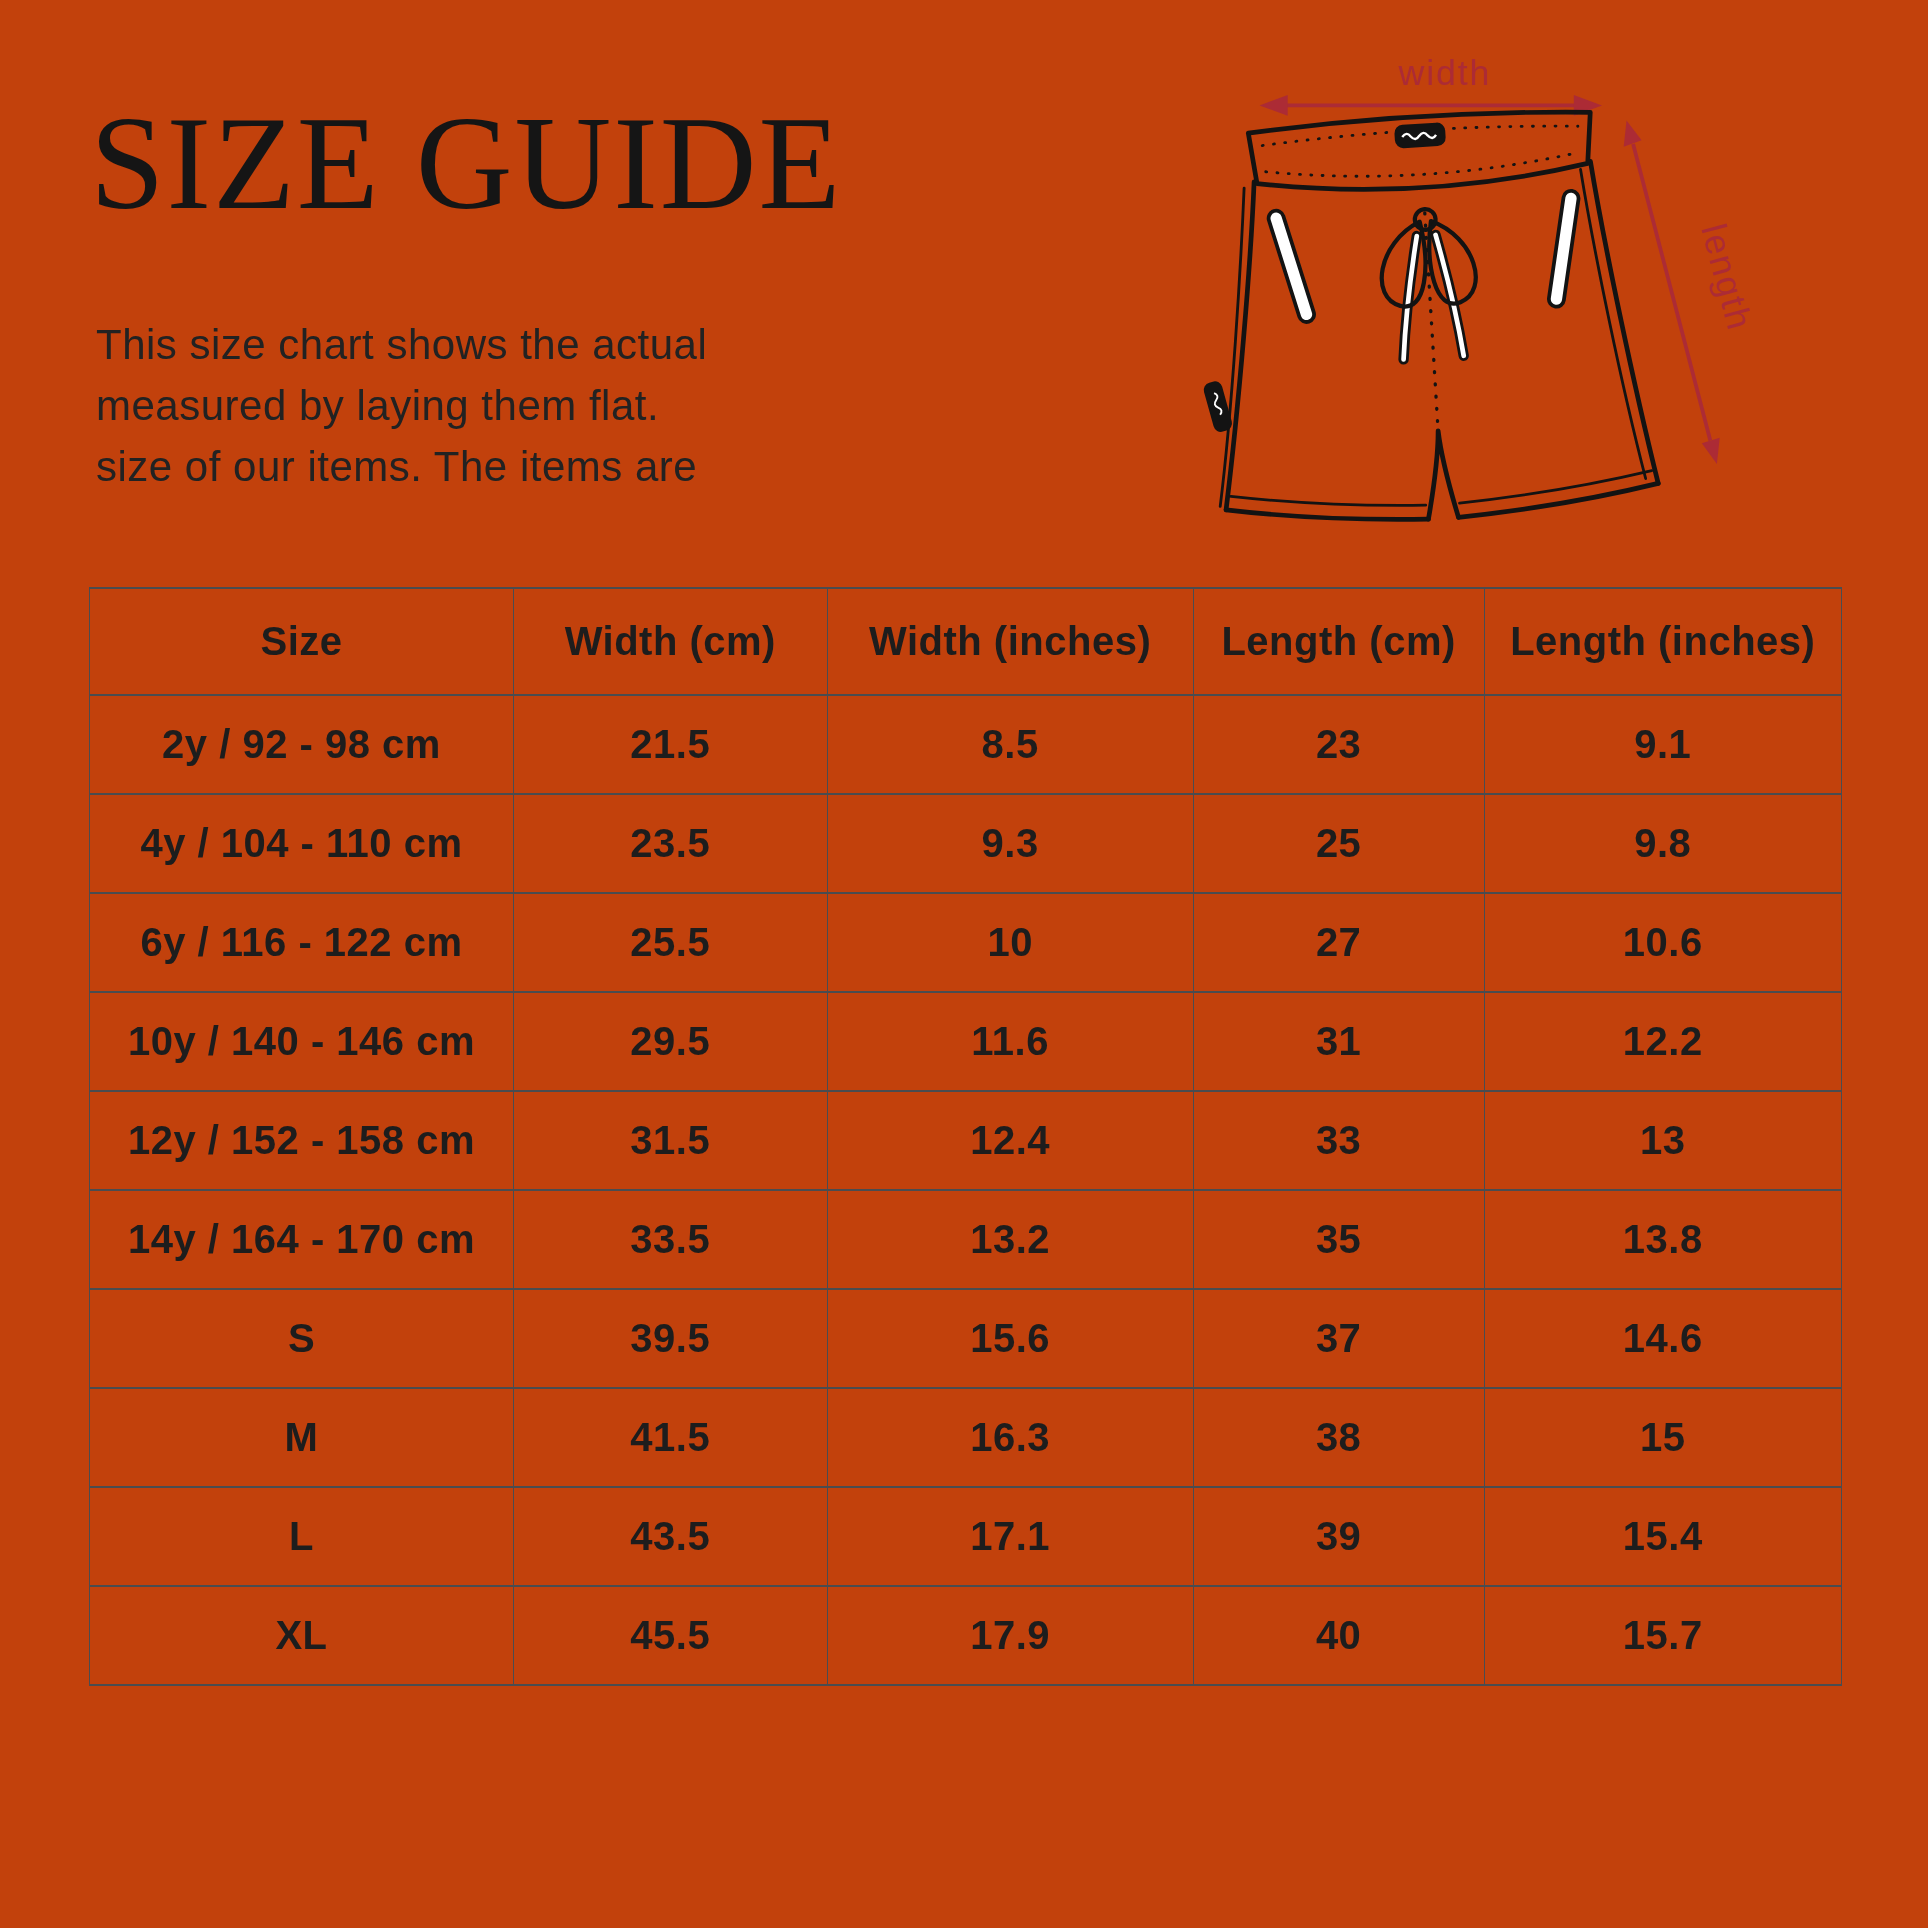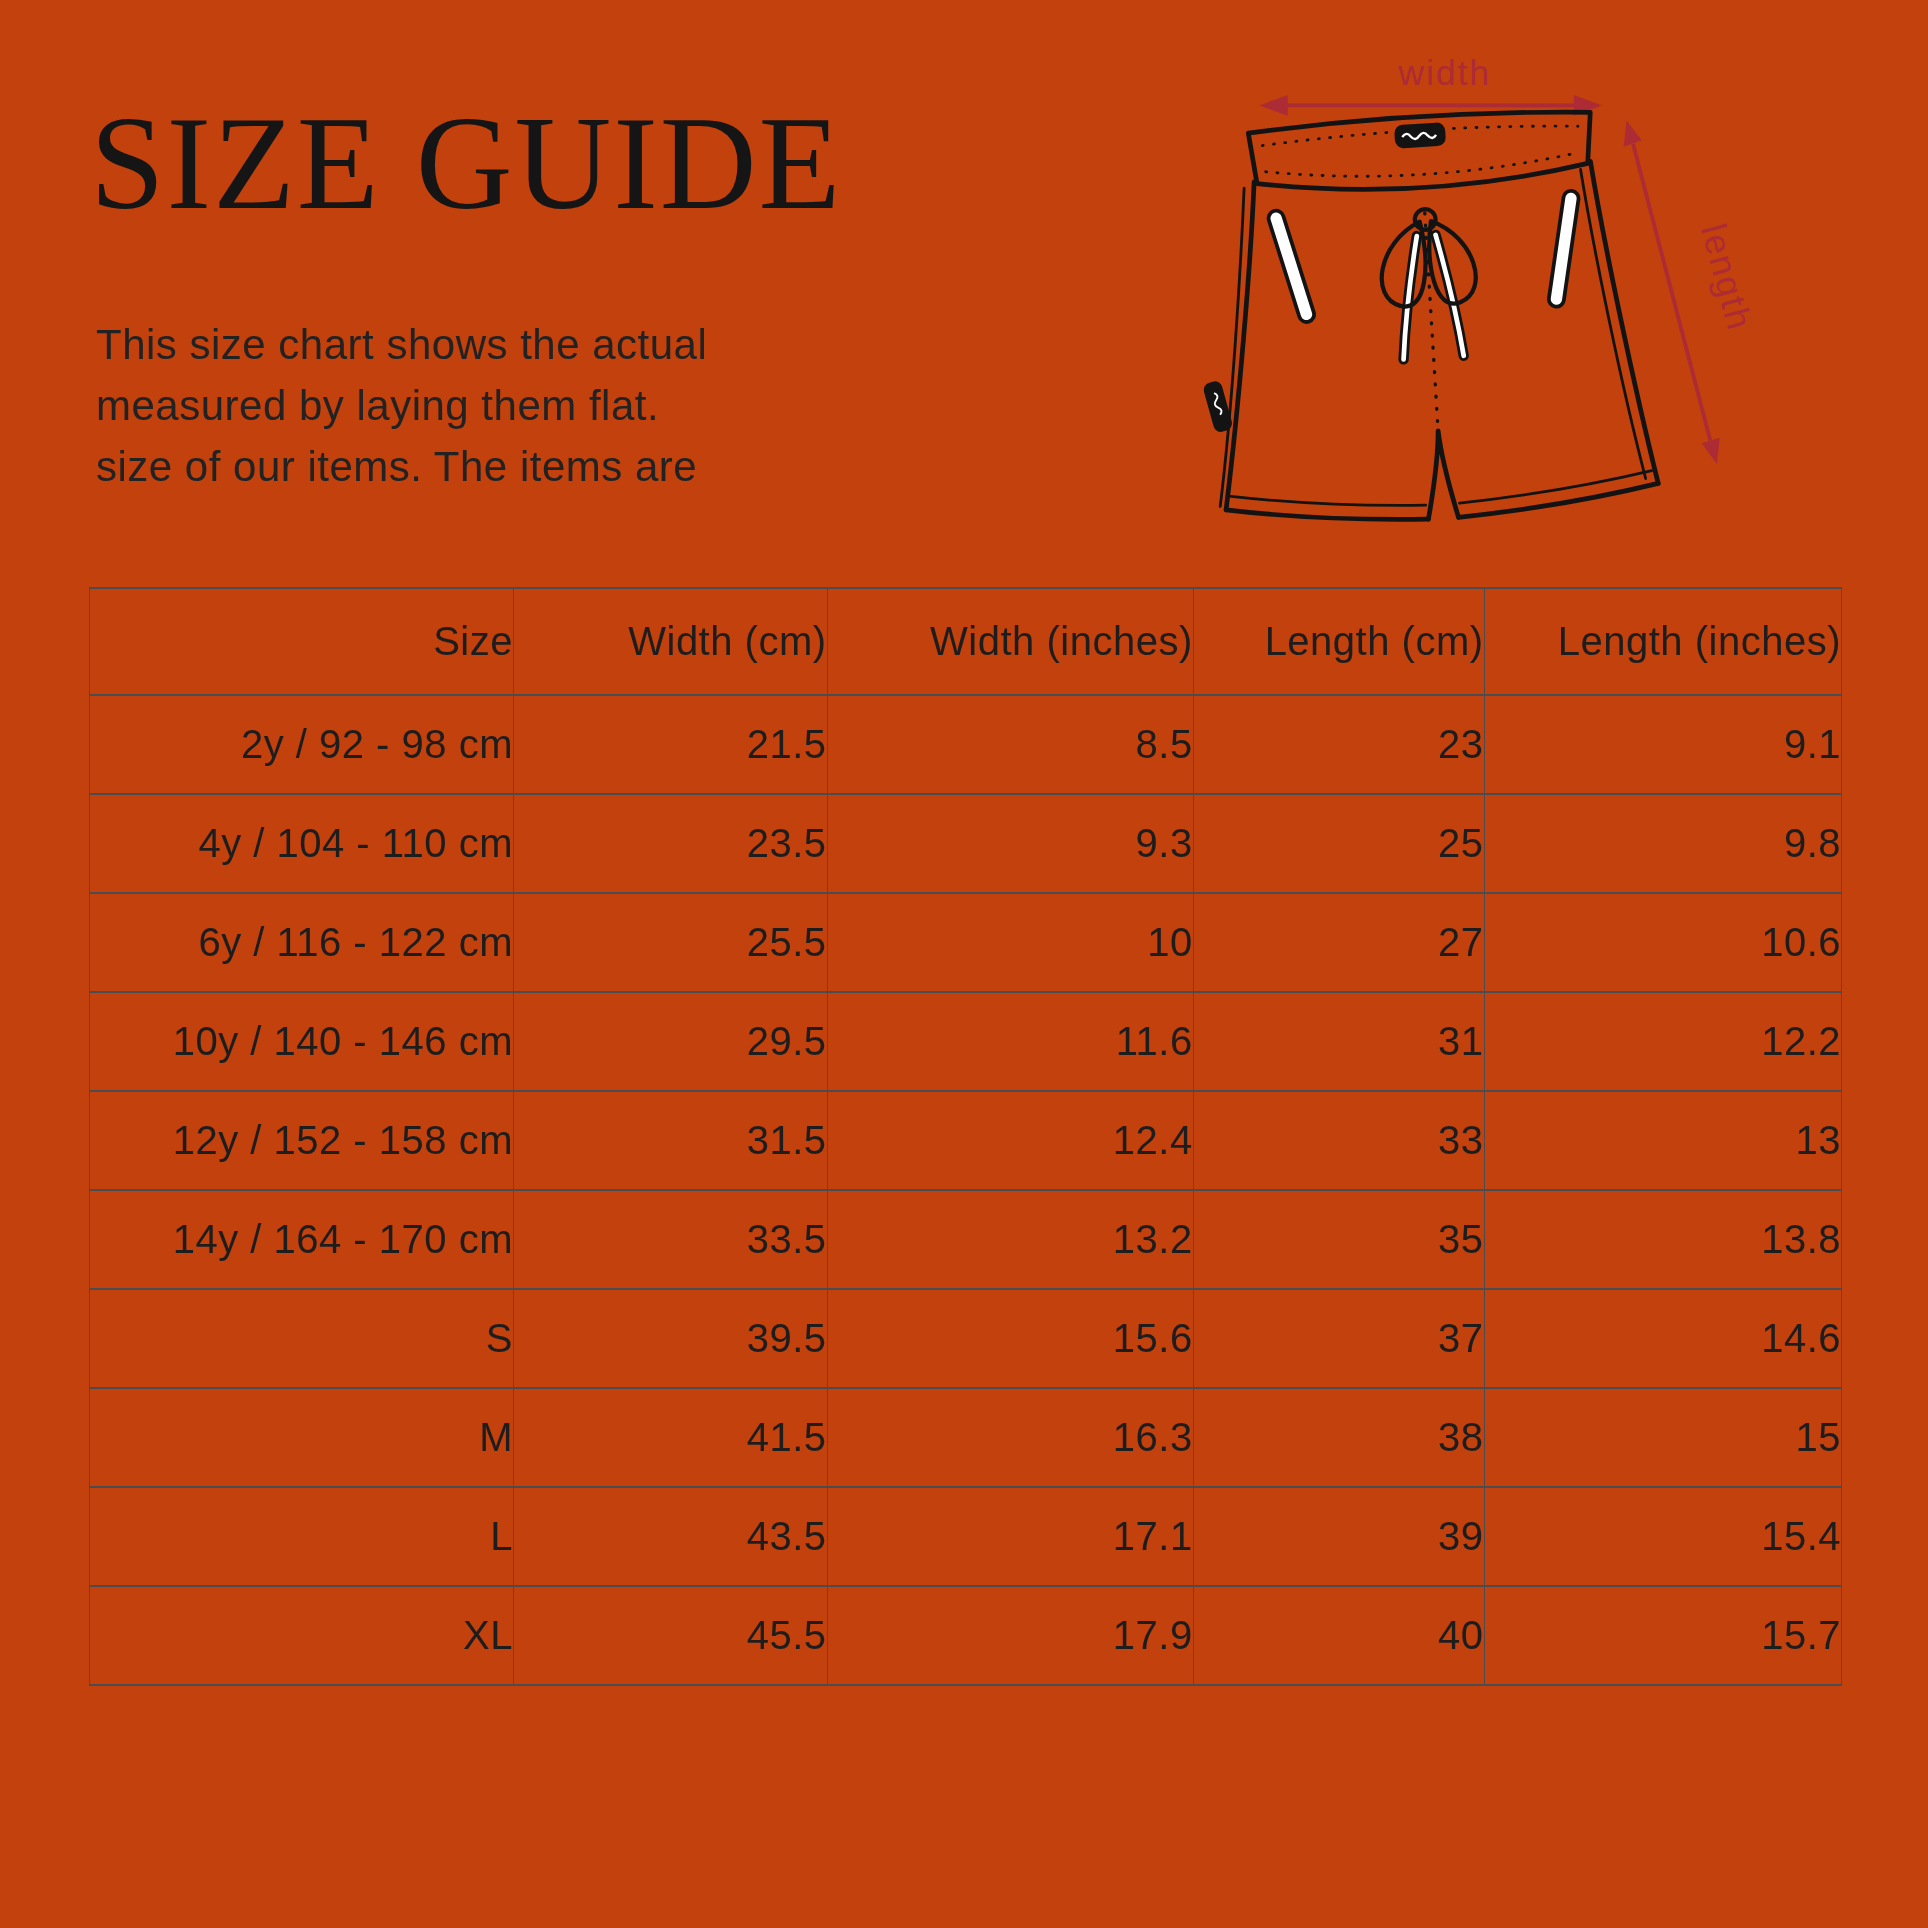--- a/index.html
+++ b/index.html
@@ -18,22 +18,22 @@
     font-size:42px; line-height:61px; color:#222222; letter-spacing:0.5px;margin-top:16px;
   }
   .figure { position:absolute; left:1139px; top:28px; width:640px; height:537px; }
   .size-table {
     position:absolute; left:89px; top:587px; width:1753px;
     border-collapse:collapse; table-layout:fixed;
     font-size:40px; color:#1d1d1d;
   }
   .size-table th, .size-table td {
     border:1.9px solid var(--grid); border-bottom-width:2.8px; border-top-width:2.8px;
-    text-align:right; vertical-align:middle; padding:0;
-    font-weight:normal; letter-spacing:0.5px;
+    text-align:center; vertical-align:middle; padding:0;
+    font-weight:bold; letter-spacing:0.5px;
   }
   .size-table th { height:105px; }
   .size-table td { height:97px; }
   .sketch { stroke:#131313; fill:none; stroke-linecap:round; stroke-linejoin:round; }
   .accent-text { fill:var(--accent); font-family:"Liberation Sans", sans-serif; font-size:38px; letter-spacing:2px; }
   .accent-line { stroke:var(--accent); stroke-width:4; }
   .accent-head { fill:var(--accent); }
 </style>
 </head>
 <body>

